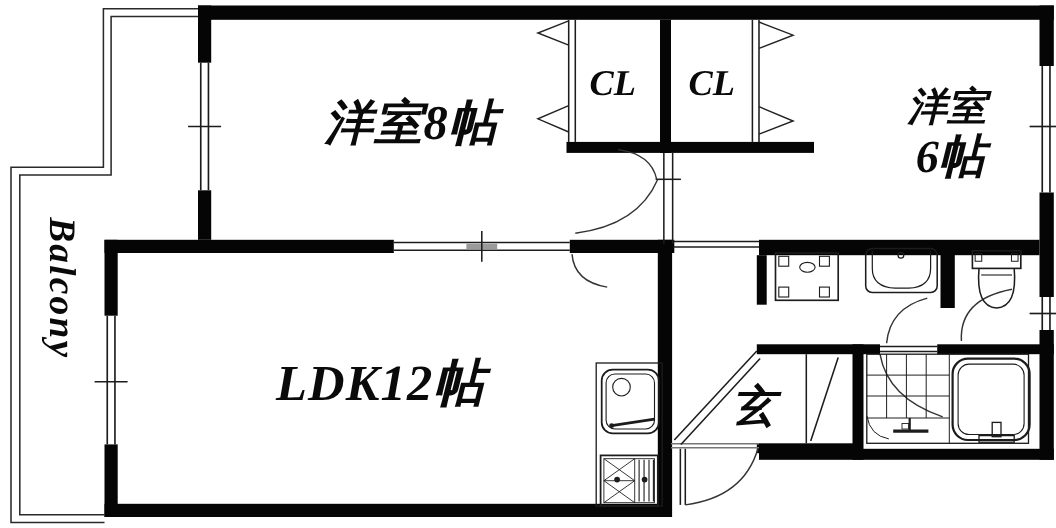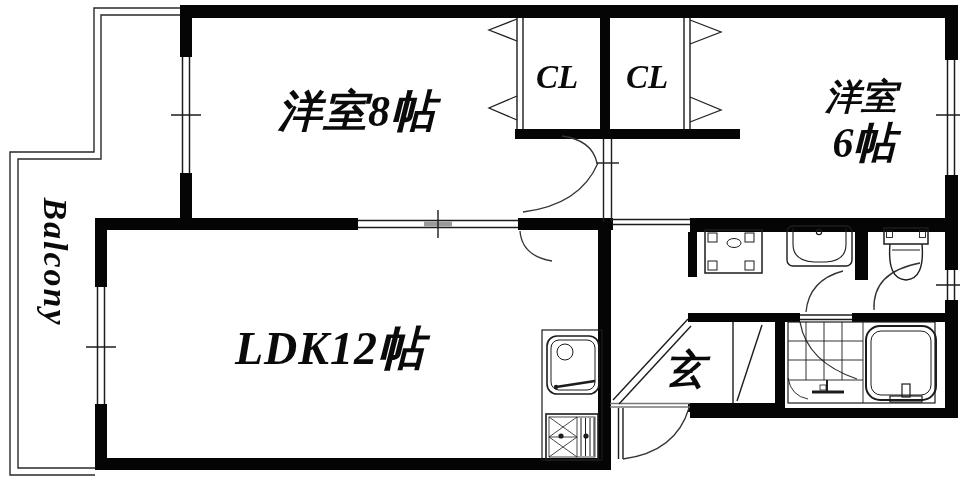--- a/index.html
+++ b/index.html
@@ -14,26 +14,26 @@
   .lbl{
     position:absolute;
     transform:translate(-50%,-50%);
     font-style:italic;
     font-weight:bold;
     color:#0a0a0a;
     white-space:nowrap;
     line-height:1;
     user-select:none;
   }
-  .lbl.room8{left:357px;top:112px;font-size:44px;letter-spacing:1px;}
+  .lbl.room8{left:374px;top:112px;font-size:44px;letter-spacing:1px;}
   .lbl.room6a{left:861px;top:97px;font-size:36px;}
   .lbl.room6b{left:820px;top:143px;font-size:42px;margin-left:44px;}
   .lbl.cl1{left:557px;top:77px;font-size:33px;}
   .lbl.cl2{left:647px;top:77px;font-size:33px;}
-  .lbl.ldk{left:330px;top:349px;font-size:46px;letter-spacing:1px;}
+  .lbl.ldk{left:346px;top:349px;font-size:46px;letter-spacing:1px;}
   .lbl.genkan{left:685px;top:370px;font-size:40px;}
   .lbl.balcony{
     left:55px;top:262px;font-size:34px;letter-spacing:2px;
     transform:translate(-50%,-50%) rotate(90deg);
   }
 </style>
 </head>
 <body>
 
 <div class="stage">

